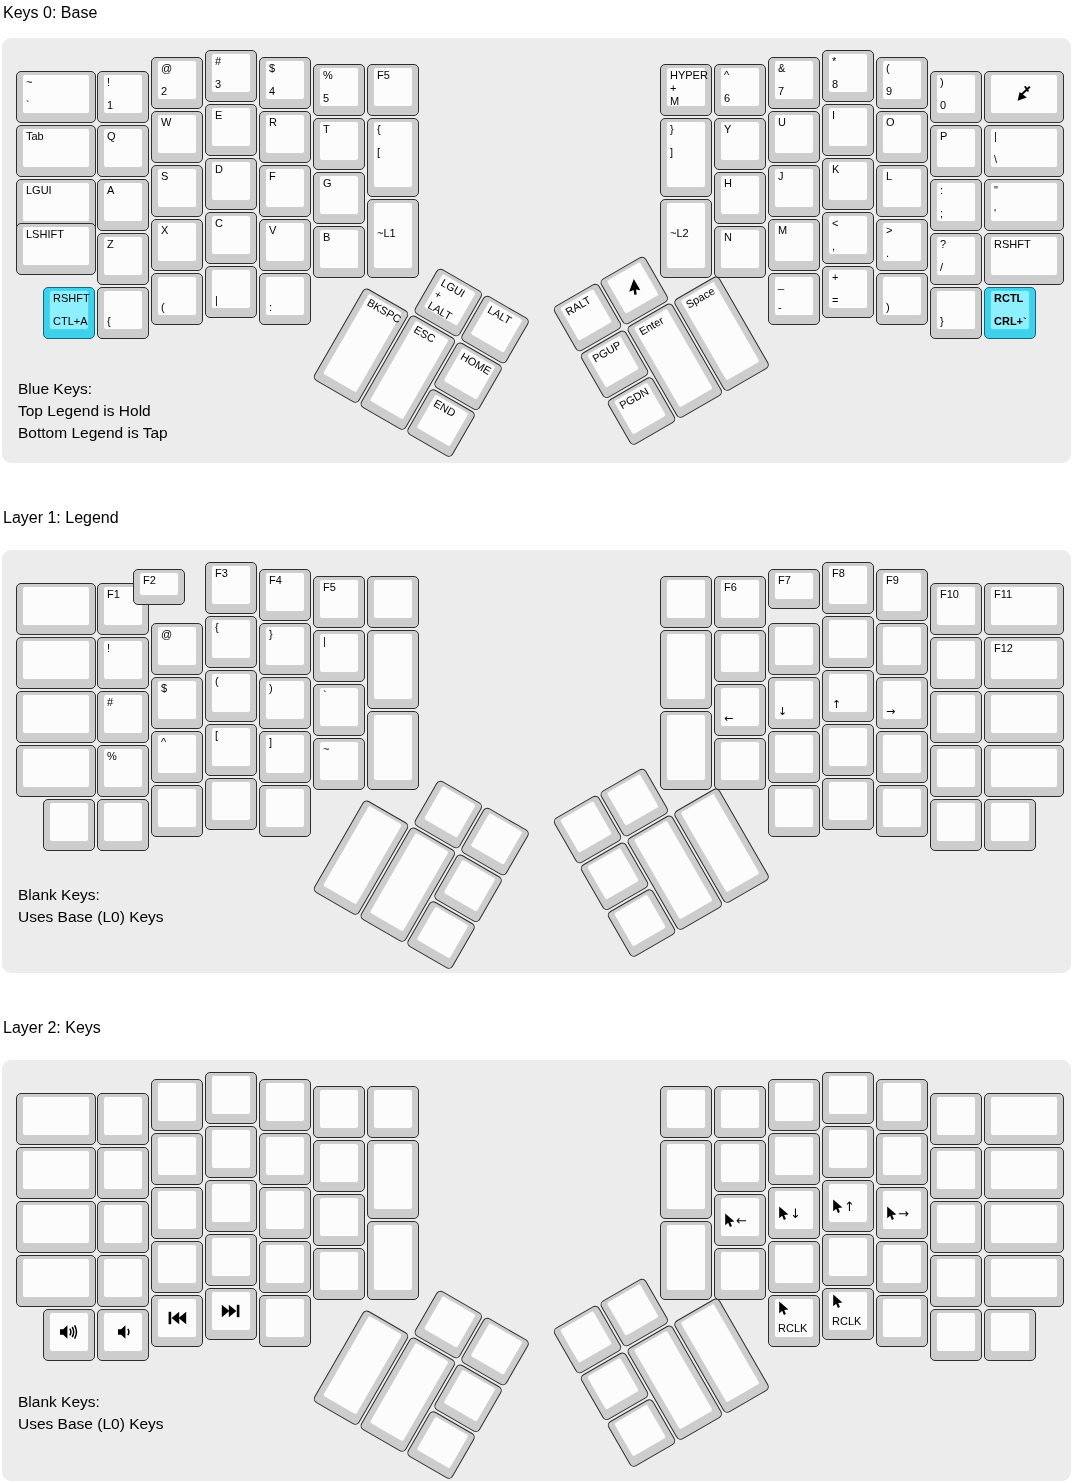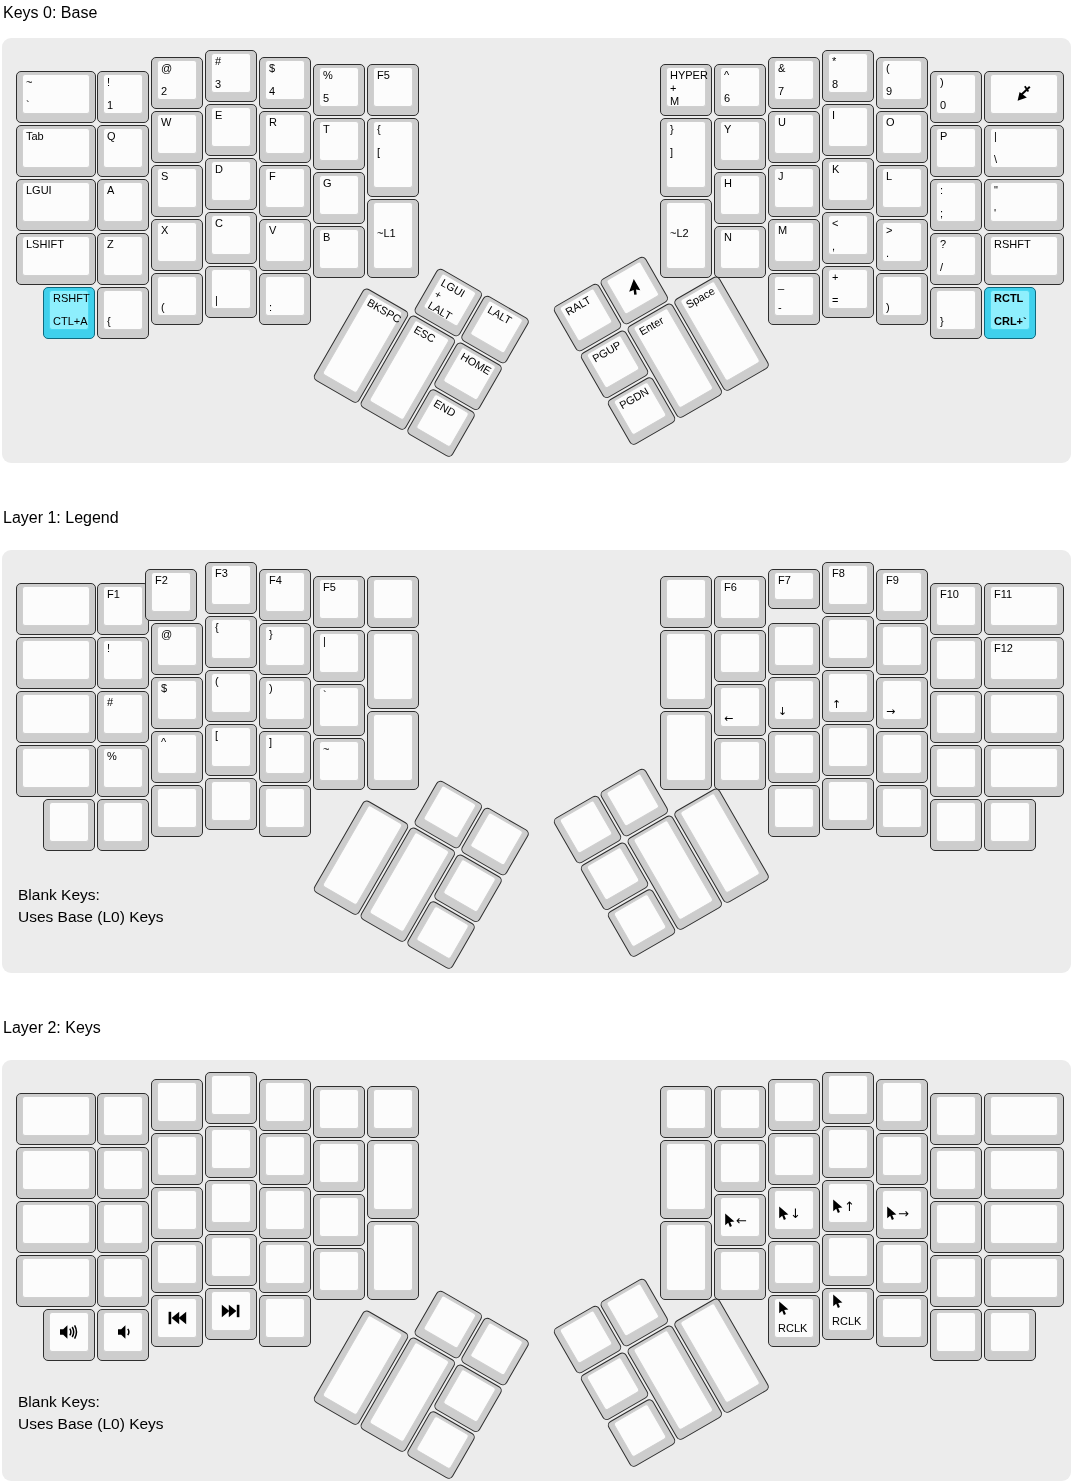--- a/index.html
+++ b/index.html
@@ -28,37 +28,42 @@
   .cluster{position:absolute;transform-origin:0 0;}
   svg{display:block}
 </style>
 </head>
 <body>
 
 <div class="page">
 
   <div class="hdr h0">Keys 0: Base</div>
   <section class="panel p0" id="panel-0">
+    <div class="caption">
+      <div>Blue Keys:</div>
+      <div>Top Legend is Hold</div>
+      <div>Bottom Legend is Tap</div>
+    </div>
   <div class="key" style="left: 14px; top: 33px; width: 80px; height: 52px;">
         <div class="face">
           <span class="t">~</span>
           <span class="b">`</span>
         </div>
       </div>
       <div class="key" style="left: 14px; top: 87px; width: 80px; height: 52px;">
         <div class="face">
           <span class="t">Tab</span>
         </div>
       </div>
       <div class="key" style="left: 14px; top: 141px; width: 80px; height: 52px;">
         <div class="face">
           <span class="t">LGUI</span>
         </div>
       </div>
-      <div class="key" style="left: 14px; top: 195px; width: 80px; height: 52px; padding-left: 8px;">
+      <div class="key" style="left: 14px; top: 185px; width: 80px; height: 52px; padding-left: 8px;">
         <div class="face">
           <span class="t">LSHIFT</span>
         </div>
       </div>
       <div class="key blue" style="left: 41px; top: 249px; width: 52px; height: 52px;">
         <div class="face">
           <span class="t">RSHFT</span>
           <span class="b">CTL+A</span>
         </div>
       </div>
@@ -495,21 +500,21 @@
       <div class="key" style="left: 95px; top: 141px; width: 52px; height: 52px;">
         <div class="face">
           <span class="t">#</span>
         </div>
       </div>
       <div class="key" style="left: 95px; top: 195px; width: 52px; height: 52px;">
         <div class="face">
           <span class="t">%</span>
         </div>
       </div>
-      <div class="key" style="left: 143px; top: 19px; width: 52px; height: 52px;">
+      <div class="key" style="left: 131px; top: 19px; width: 52px; height: 36px;">
         <div class="face">
           <span class="t">F2</span>
         </div>
       </div>
       <div class="key" style="left: 149px; top: 73px; width: 52px; height: 52px;">
         <div class="face">
           <span class="t">@</span>
         </div>
       </div>
       <div class="key" style="left: 149px; top: 127px; width: 52px; height: 52px;">

